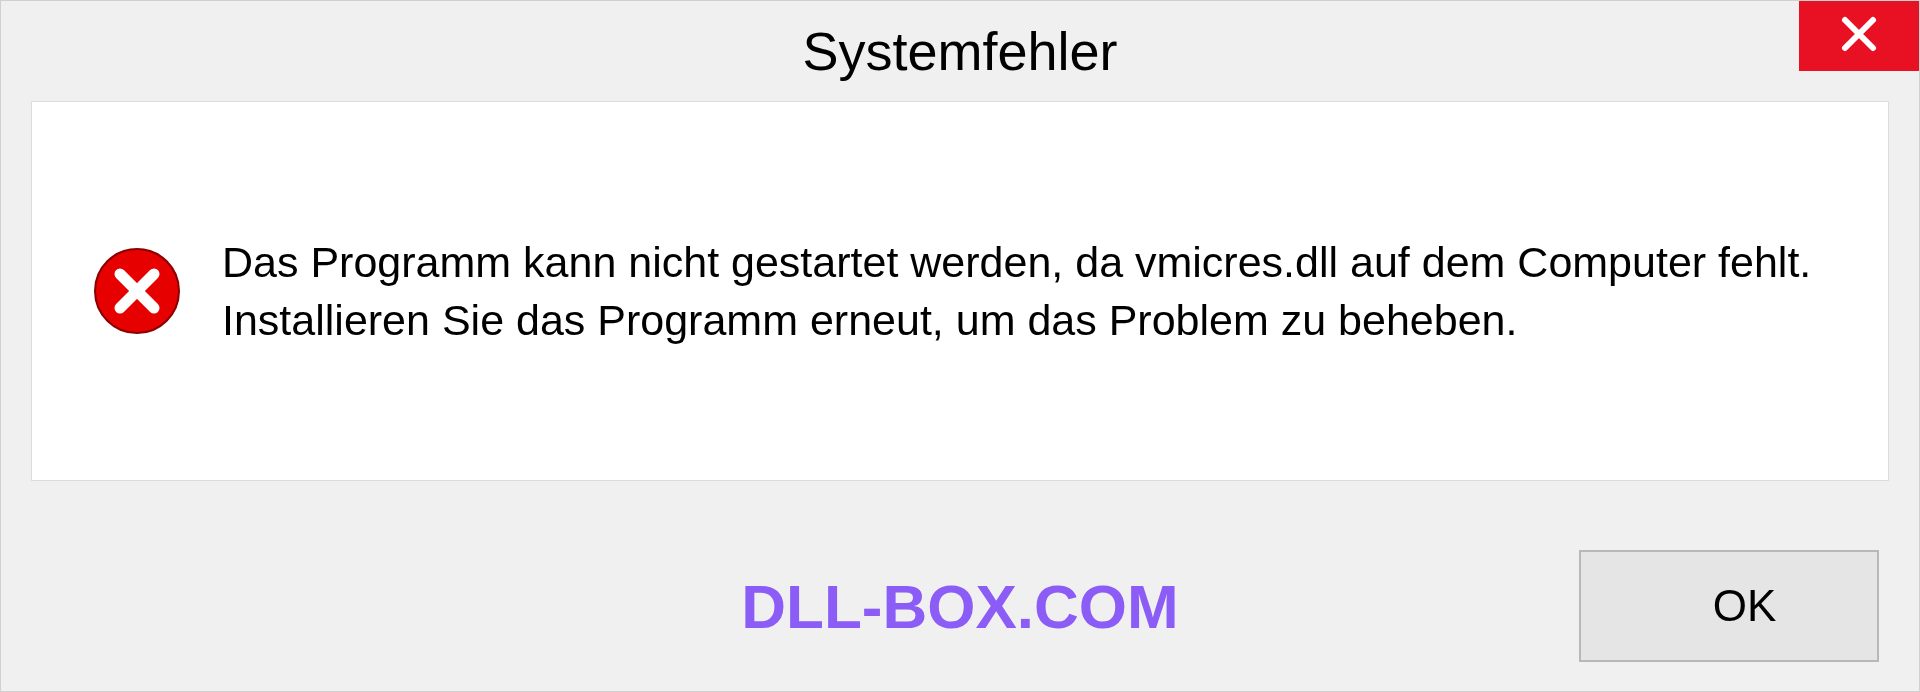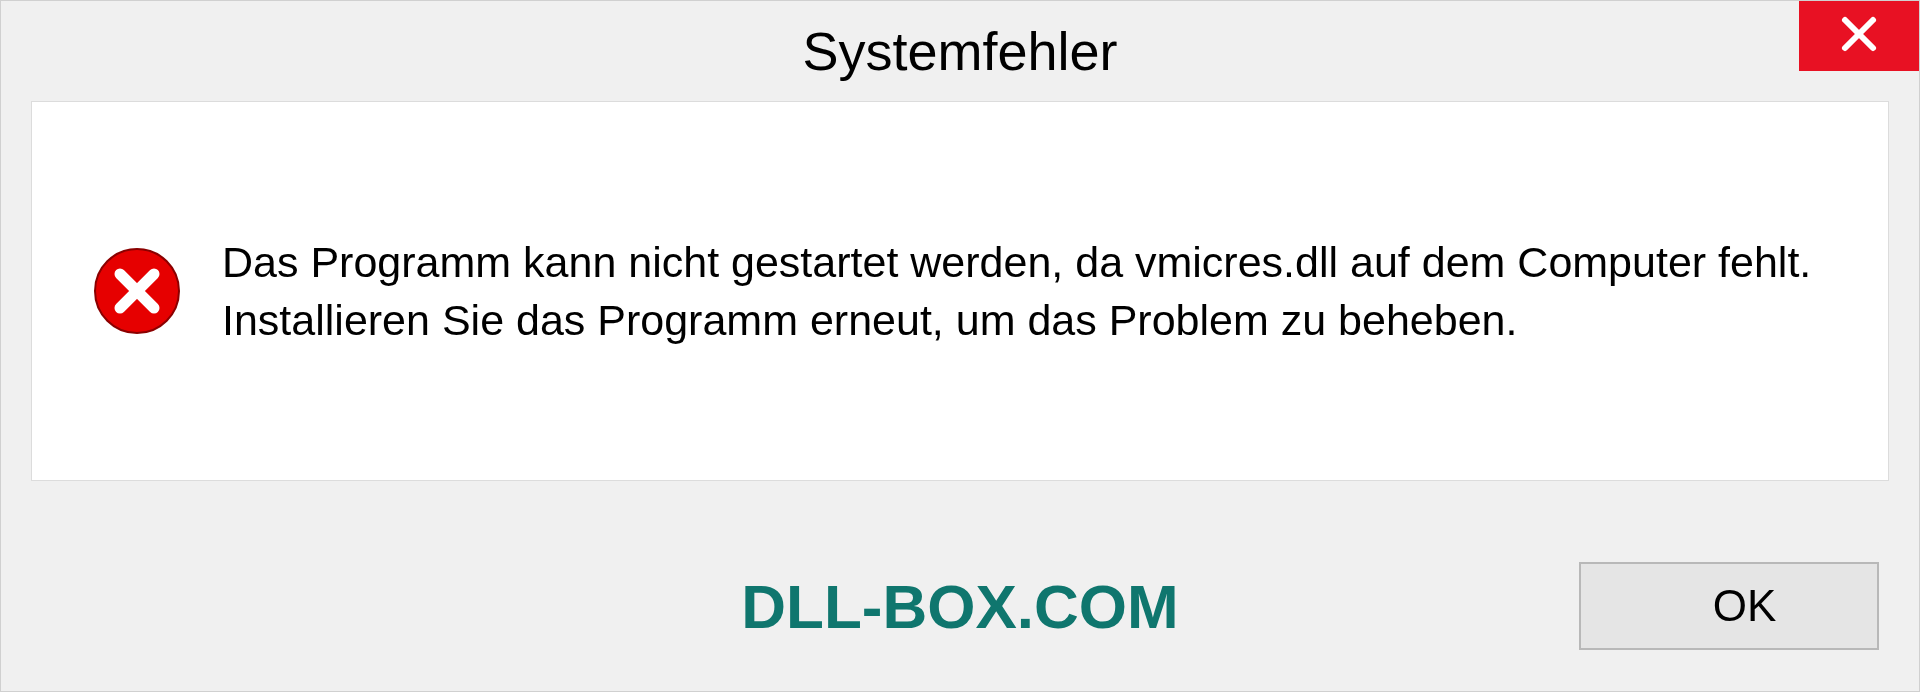--- a/index.html
+++ b/index.html
@@ -84,27 +84,27 @@
       align-items: center;
       justify-content: flex-end;
       padding: 0 40px;
     }
     .watermark {
       position: absolute;
       left: 50%;
       transform: translateX(-50%);
       font-size: 62px;
       font-weight: 900;
-      color: #0f766e;
+      color: #8b5cf6;
       letter-spacing: 0px;
       font-family: Arial, sans-serif;
     }
     .ok-button {
       width: 300px;
-      height: 88px;
+      height: 112px;
       background: #e5e5e5;
       border: 2px solid #b8b8b8;
       font-size: 44px;
       color: #000000;
       display: flex;
       align-items: center;
       justify-content: center;
       cursor: pointer;
       font-family: "Segoe UI", Tahoma, Arial, sans-serif;
       padding-left: 31px;

